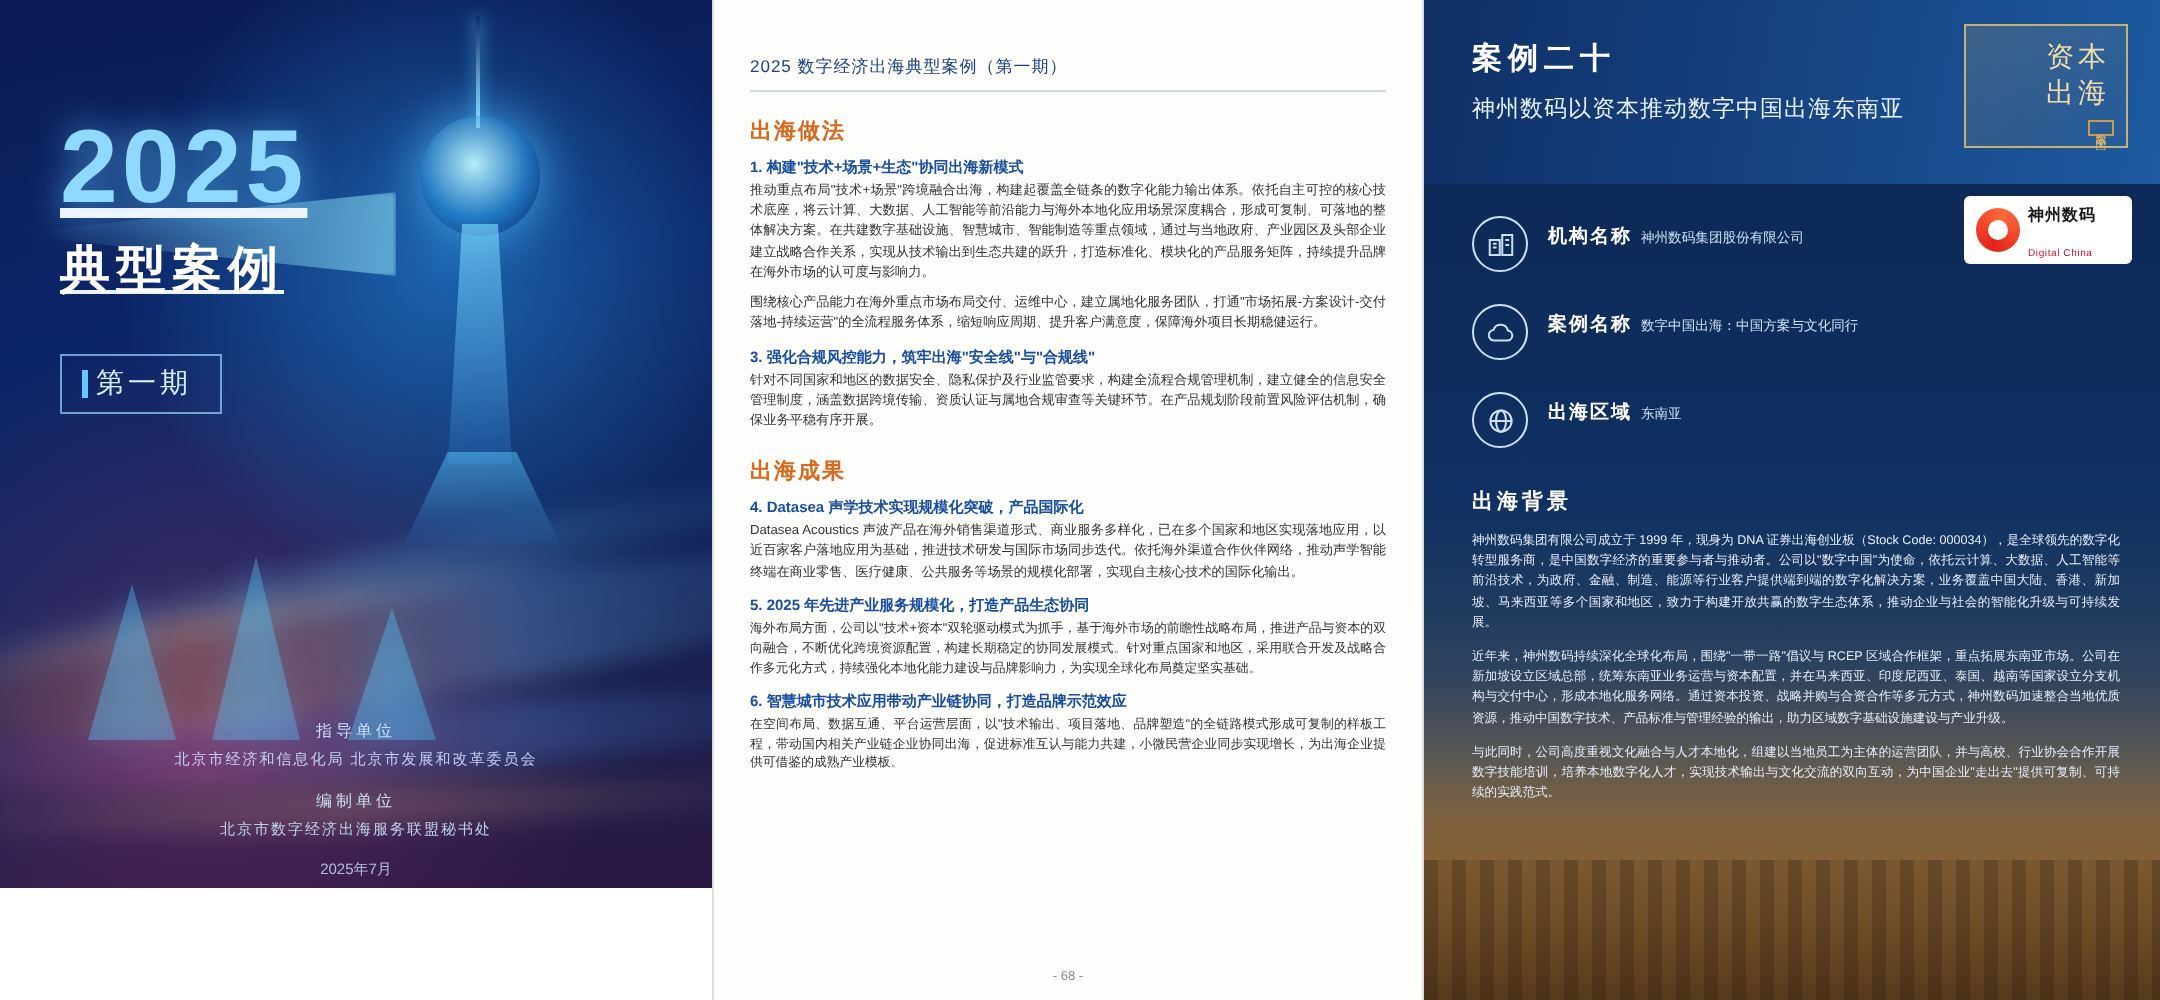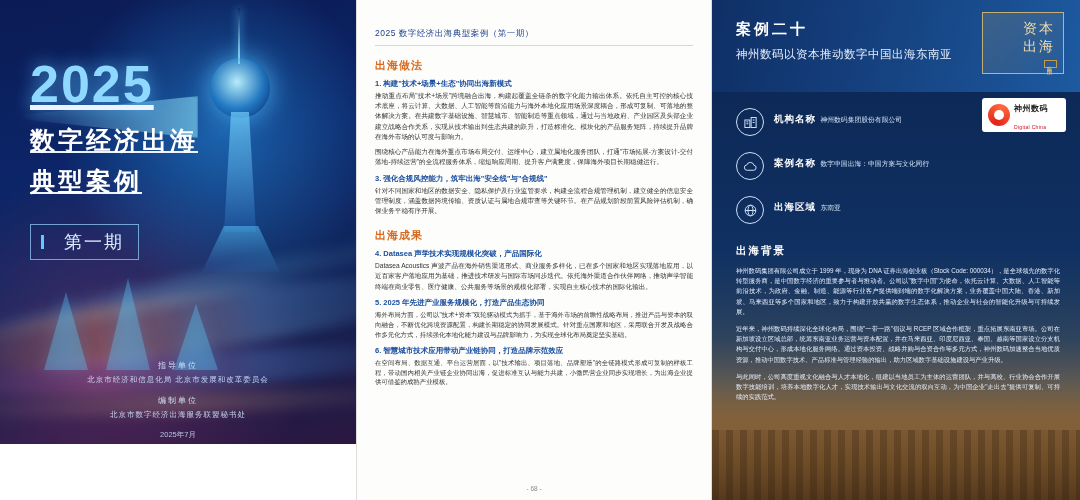--- a/index.html
+++ b/index.html
@@ -138,25 +138,25 @@
     margin-top: 8px;
     font-size: 25px;
     font-weight: 700;
     letter-spacing: 3px;
     color: #ffffff;
   }
   .cover-issue {
     margin-top: 26px;
     display: inline-flex;
     align-items: center;
-    gap: 20px;
+    gap: 4px;
     padding: 5px 14px 5px 10px;
     border: 1px solid rgba(150,215,255,.7);
     color: #d9eeff;
-    font-size: 18px;
+    font-size: 14px;
     letter-spacing: 2px;
   }
   .cover-issue .bar {
     width: 3px; height: 14px;
     background: #63c8ff;
     display: inline-block;
   }
   .cover-foot {
     position: absolute;
     left: 0; right: 0;
@@ -408,21 +408,20 @@
     </div>
     <div class="beam"></div>
     <div class="cones">
       <div class="cone c1"></div>
       <div class="cone c2"></div>
       <div class="cone c3"></div>
     </div>
 
     <div class="cover-inner">
       <div class="cover-year">2025</div>
-      <div class="cover-title1">数字经济出海</div>
       <div class="cover-title2">典型案例</div>
       <div class="cover-issue">
         <span class="bar"></span>
         <span>第一期</span>
       </div>
     </div>
 
     <div class="cover-foot">
       <div class="lbl">指导单位</div>
       <div class="orgs">北京市经济和信息化局    北京市发展和改革委员会</div>

